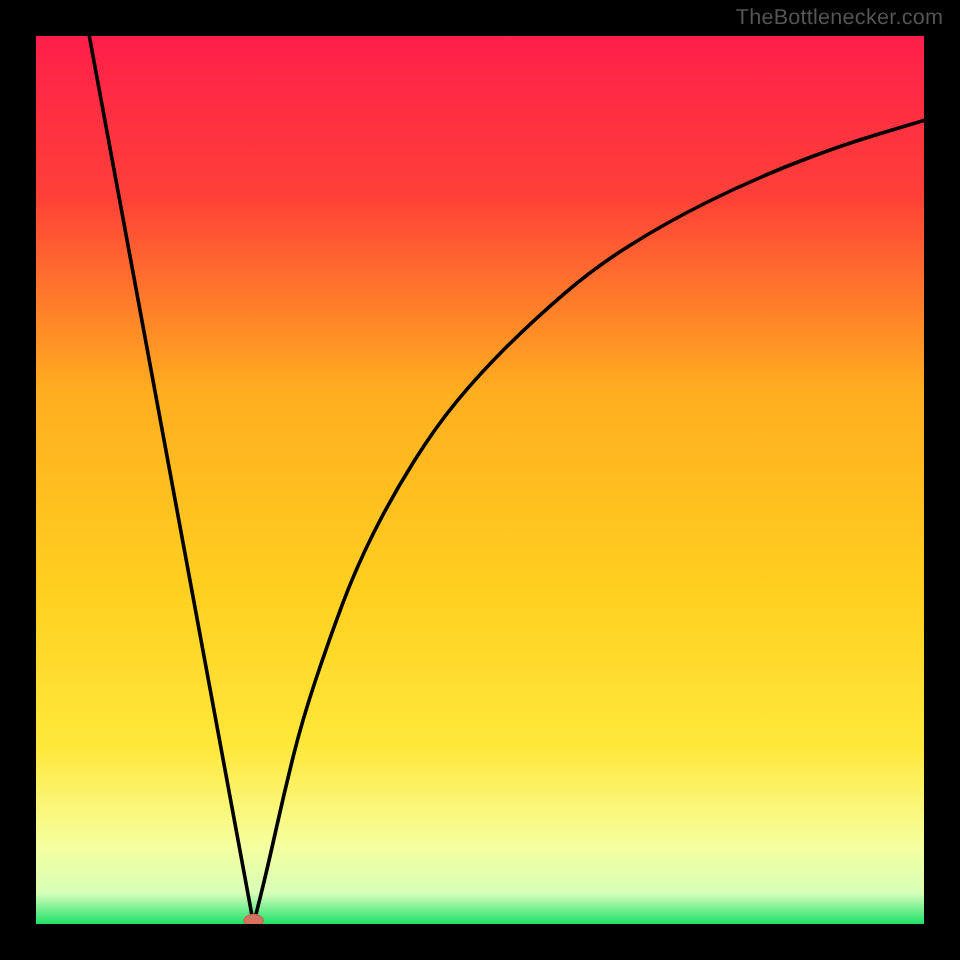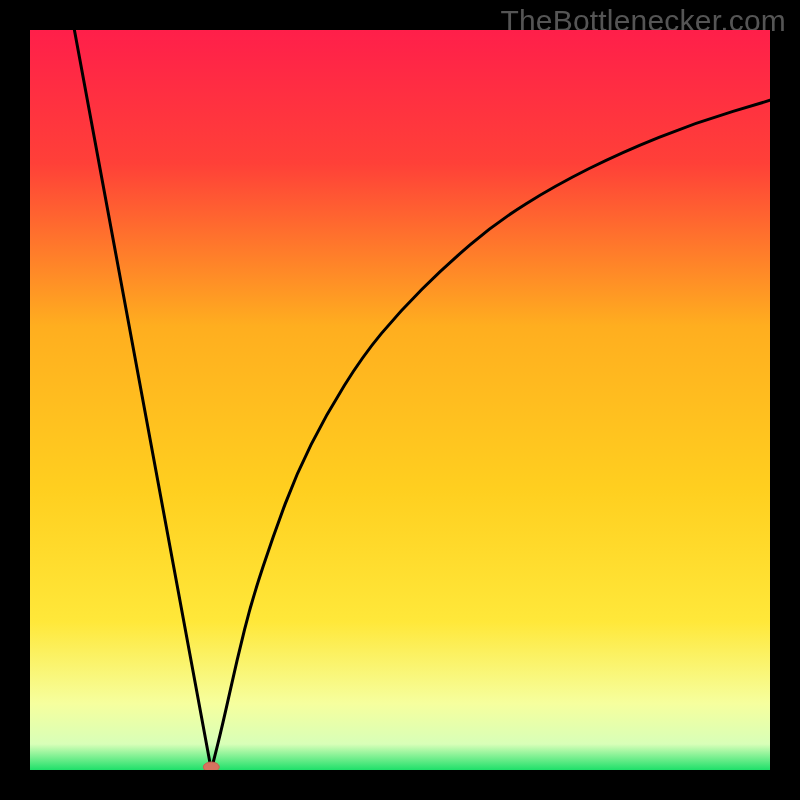--- a/index.html
+++ b/index.html
@@ -27,21 +27,21 @@
   }
   svg.plot {
     display: block;
     width: 740px;
     height: 740px;
   }
   .attribution {
     position: absolute;
     top: 4px;
     right: 14px;
-    font-size: 30px;
+    font-size: 18px;
     font-weight: 400;
     color: #555;
     letter-spacing: 0.2px;
     user-select: none;
   }
 </style>
 </head>
 <body>
 
 <div class="frame">

